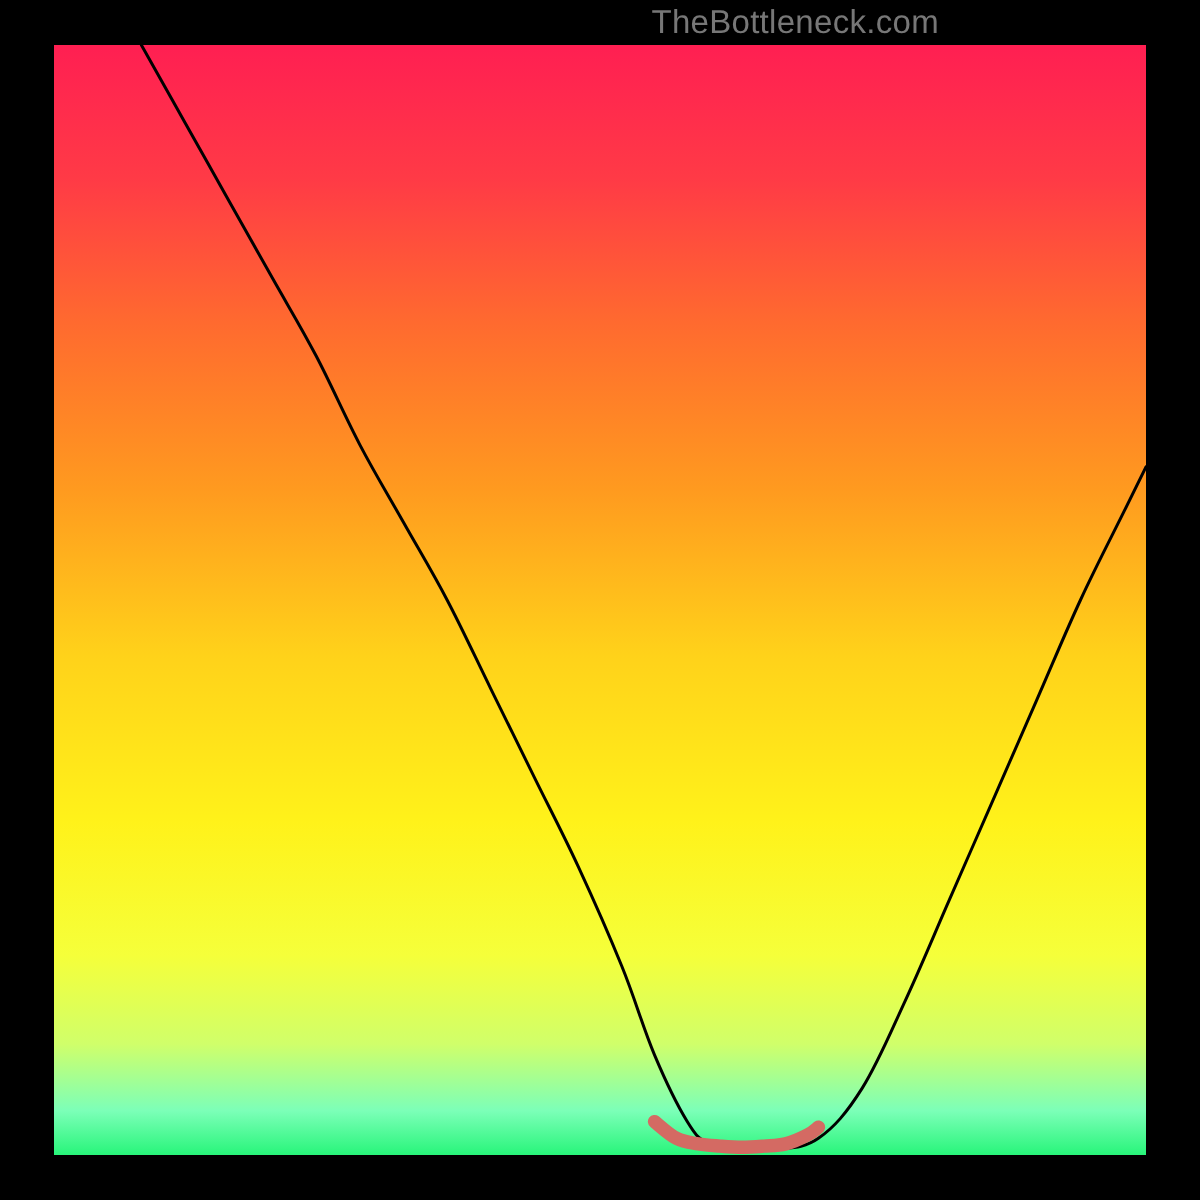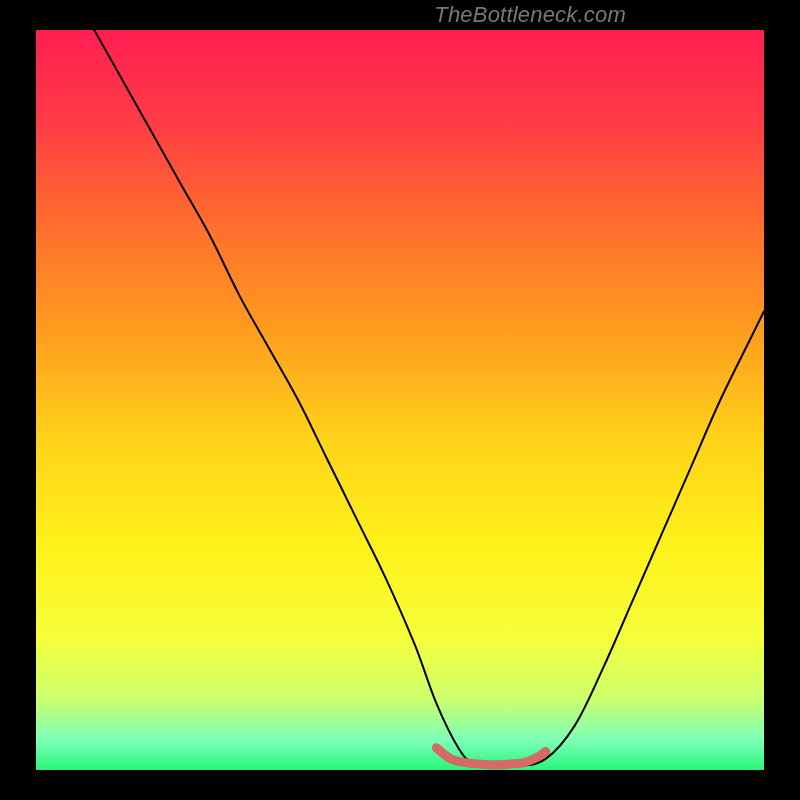--- a/index.html
+++ b/index.html
@@ -9,21 +9,20 @@
     height: 800px;
     background: #000;
     font-family: Arial, Helvetica, sans-serif;
     overflow: hidden;
   }
   .frame {
     position: relative;
     width: 636px;
     height: 800px;
     background: #000;
-    font-style: italic;
   }
   .watermark {
     position: absolute;
     top: 2px;
     right: 10px;
     color: #777;
     font-size: 22px;
     font-weight: 500;
     letter-spacing: 0.2px;
   }

